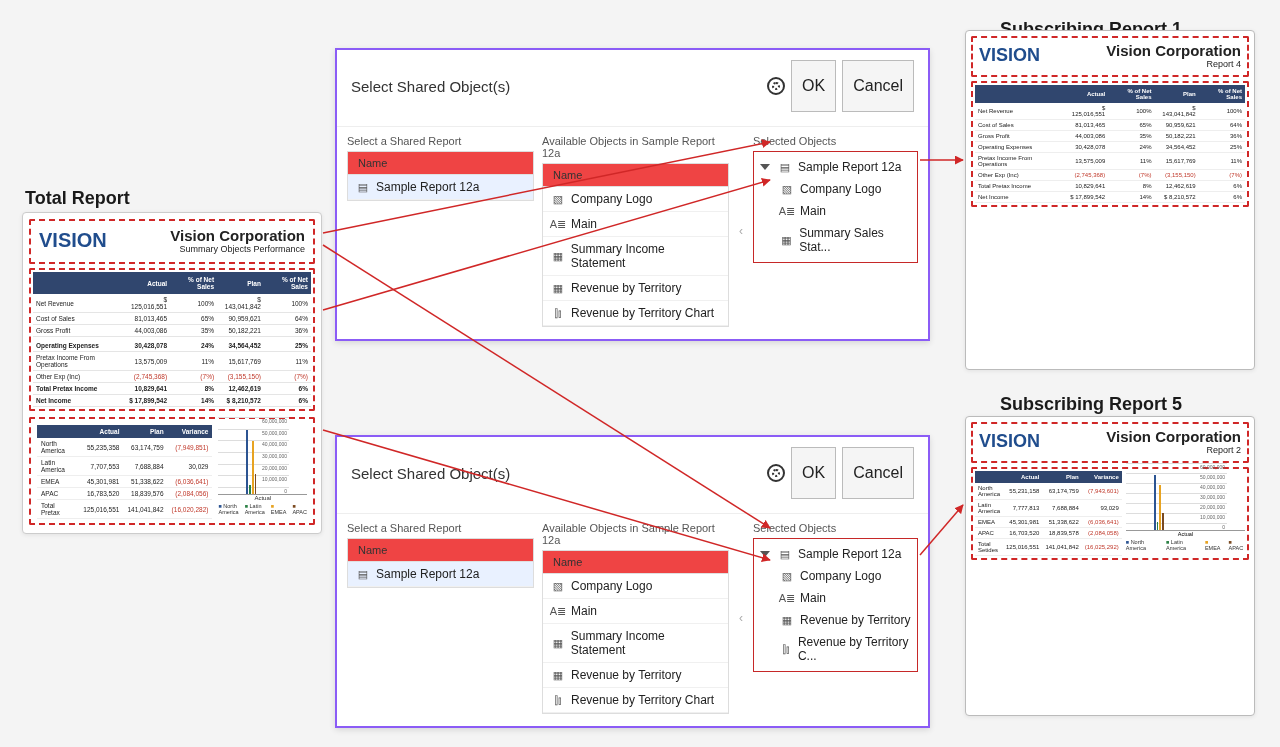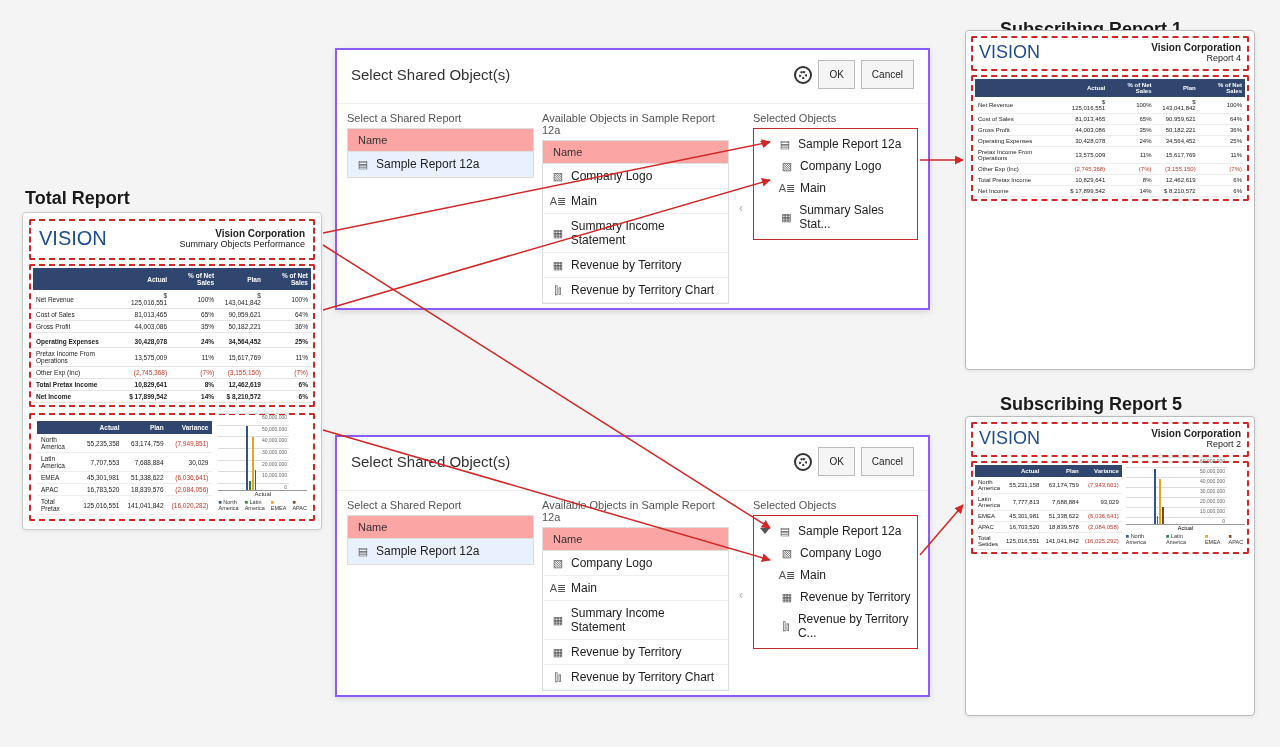--- a/index.html
+++ b/index.html
@@ -33,33 +33,33 @@
     border-radius: 4px;
     box-shadow: 0 1px 4px rgba(0,0,0,0.08);
     padding: 6px 6px 8px 6px;
   }
   .dashed-box {
     border: 2px dashed #d02727;
     border-radius: 2px;
   }
   .vision-text {
     font-family: "Lucida Grande", "Segoe UI", sans-serif;
-    font-weight: 400;
+    font-weight: 700;
     font-size: 20px;
     color: #204d8d;
     letter-spacing: 0;
   }
   .report-header-flex {
     display: flex;
     justify-content: space-between;
     align-items: center;
     padding: 4px 6px 6px 6px;
   }
   .corp-right { text-align: right; font-size: 9px; color: #222; }
-  .corp-main { font-weight: 700; font-size: 10px; }
+  .corp-main { font-weight: 700; font-size: 15px; }
   .summary-table {
     width: 100%;
     border-collapse: collapse;
     font-size: 6.5px;
     color: #222;
   }
   .summary-table thead th {
     background: #30466e;
     color: #fff;
     font-weight: 600;
@@ -114,36 +114,36 @@
     color: #222;
   }
   .dlg-header {
     display:flex; justify-content:space-between; align-items:center;
     padding: 10px 14px 14px 14px;
     border-bottom: 1px solid #eee;
   }
   .dlg-title { font-size: 15px; color: #333; }
   .dlg-actions { display:flex; gap:6px; align-items:center; }
   .dlg-btn {
-    border:1px solid #bbb; background:#f5f5f5; padding:8px 10px;
-    font-size:10px; cursor:pointer; color:#222;
+    border:1px solid #bbb; background:#f5f5f5; padding:16px 10px;
+    font-size:16px; cursor:pointer; color:#222;
   }
   .gear-icon {
     width:18px;height:18px; display:inline-block;
     border:2px solid #333; border-radius:50%;
     position:relative;
   }
   .gear-icon::after{
     content:""; position:absolute; inset:3px; border:2px dotted #333; border-radius:50%;
   }
-  .dlg-body { display:flex; padding: 8px 10px 4px 10px; gap: 8px; }
+  .dlg-body { display:flex; padding: 8px 10px 12px 10px; gap: 8px; }
   .column { flex:1; }
   .col-label { font-size:11px; color:#555; margin-bottom:4px; }
   .listbox { border:1px solid #ddd; }
-  .list-head { background:#fca5a5; padding:5px 10px; font-size:11px; color:#333; border-bottom:1px solid #e0e0e0;}
+  .list-head { background:#ef4444; padding:5px 10px; font-size:11px; color:#333; border-bottom:1px solid #e0e0e0;}
   .list-row {
     display:flex; align-items:center; gap:6px;
     padding: 5px 8px;
     font-size:12px; color:#222;
     border-bottom:1px solid #f0f0f0;
     cursor:default;
   }
   .list-row.selected { background:#e9f1ff; }
   .icn { width:14px; height:14px; display:inline-flex; align-items:center; justify-content:center; color:#555; font-size:11px;}
   .selbox { border:1px solid #c62828; padding:4px 4px; background:#fff;}

